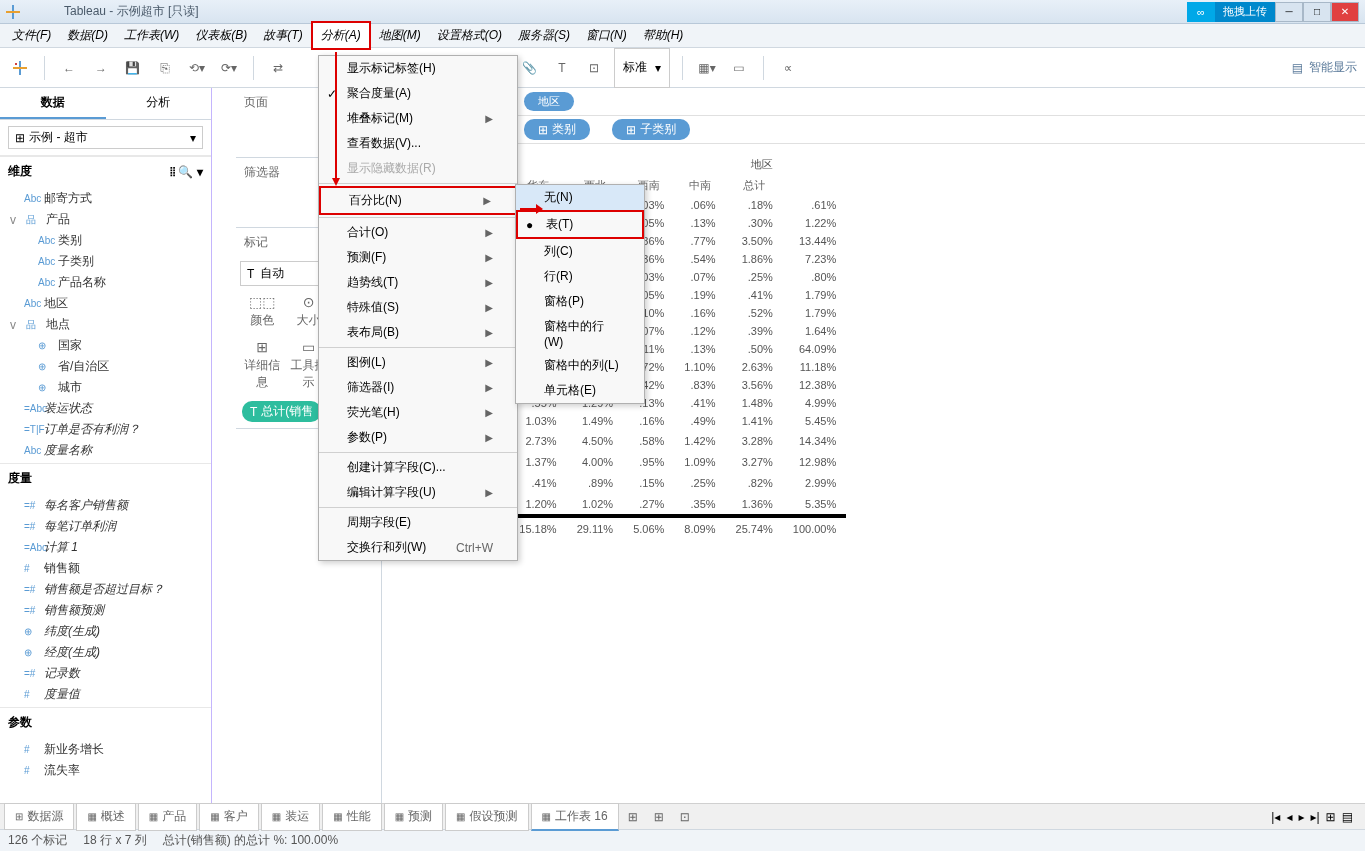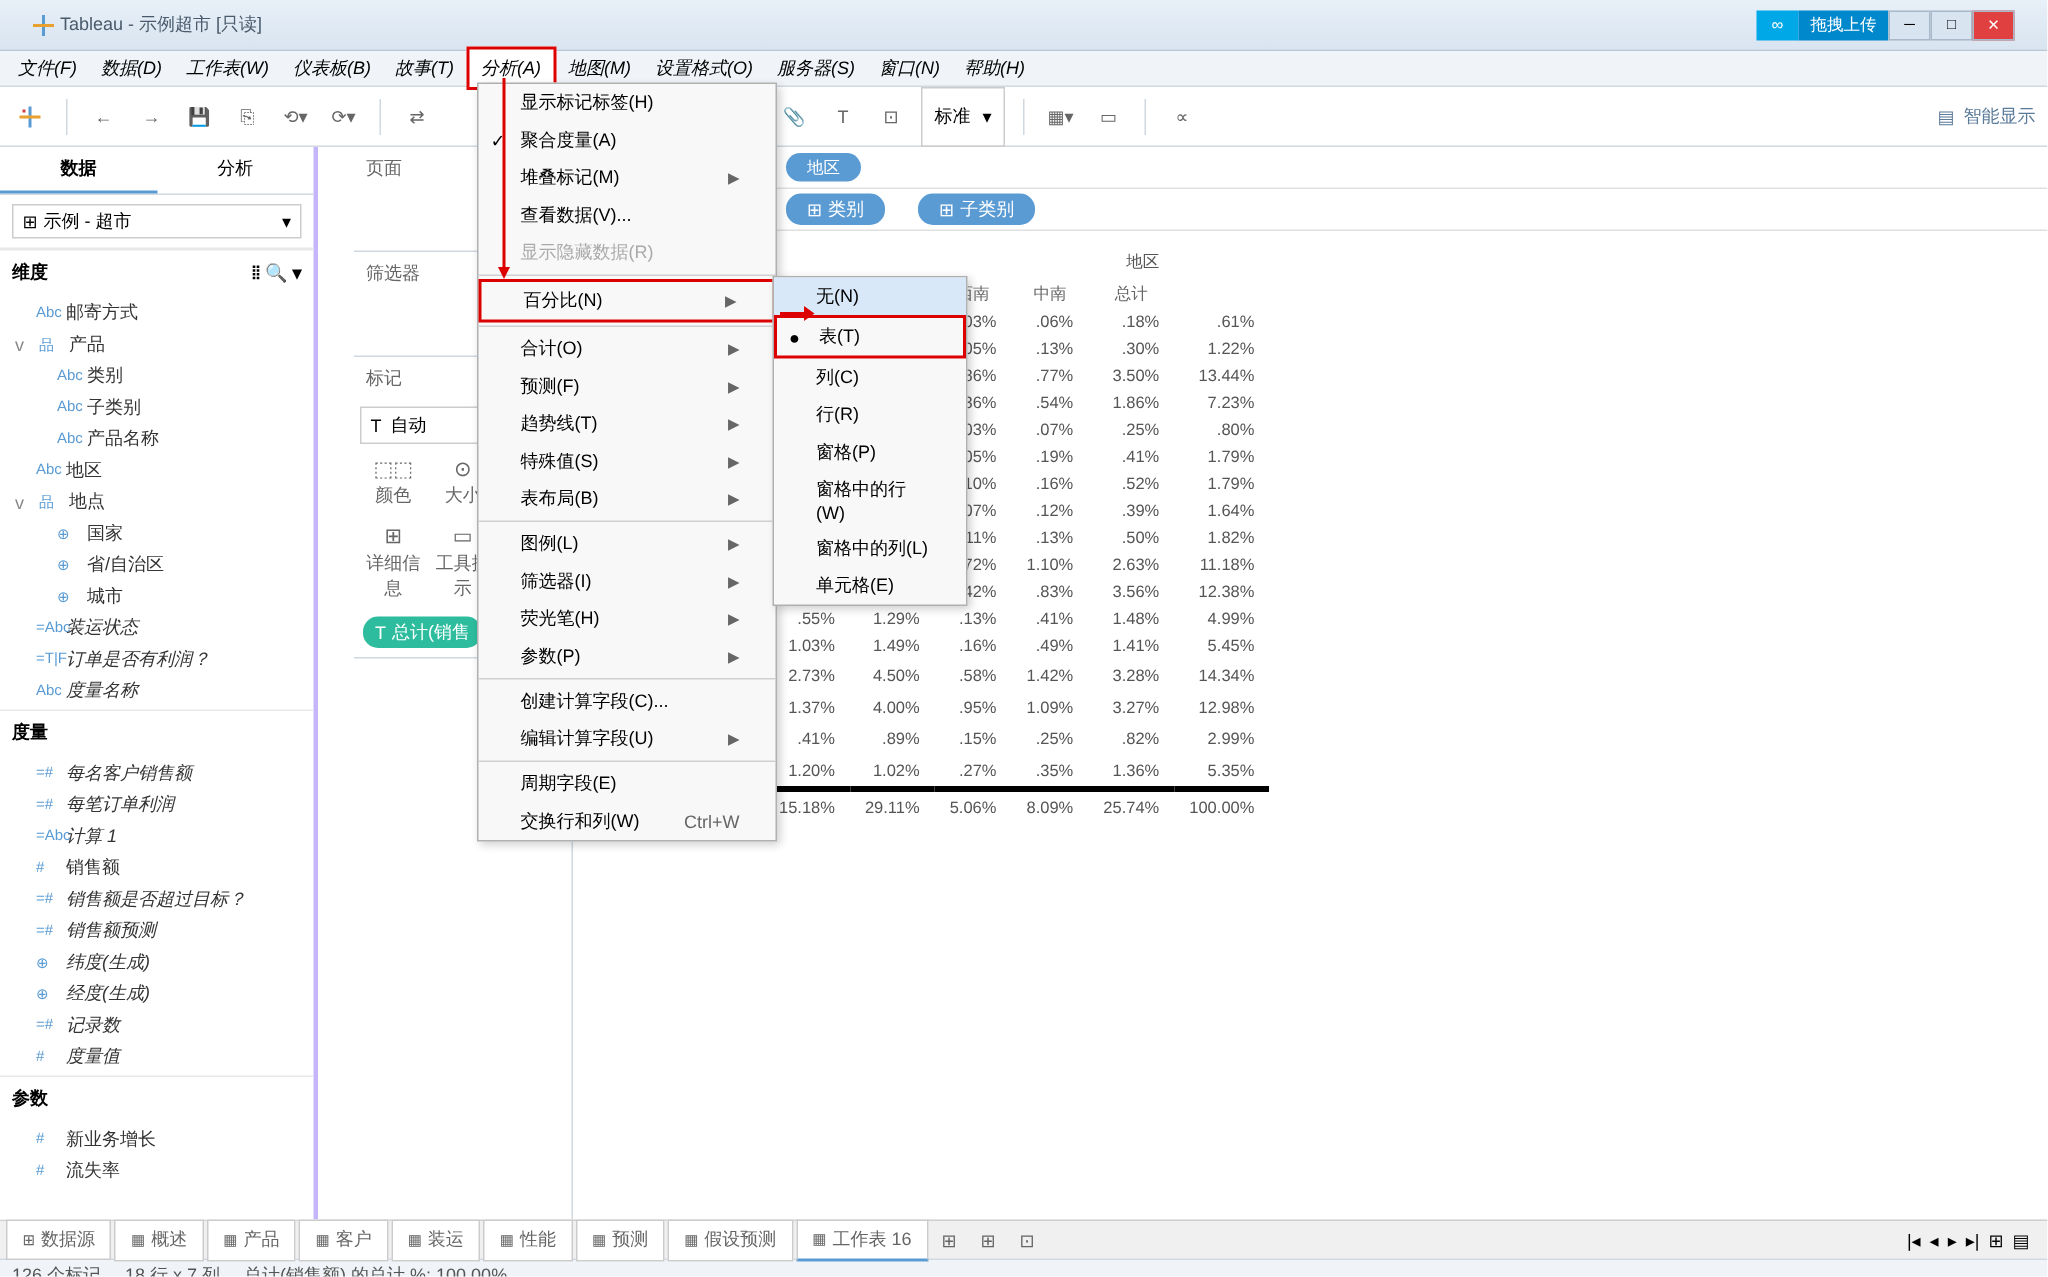--- a/index.html
+++ b/index.html
@@ -1,19 +1,19 @@
 <!DOCTYPE html>
 <html><head>
 <meta charset="utf-8">
 <style>
 * { margin: 0; padding: 0; box-sizing: border-box; font-family: "Microsoft YaHei", Arial, sans-serif; font-size: 12px; }
 body { background: #fff; width: 1365px; height: 851px; overflow: hidden; }
 
 
-.title-bar { background: linear-gradient(#e8f0f8, #d8e4f0); height: 34px; display: flex; align-items: center; padding: 0 22px; border-bottom: 1px solid #b8c8d8; }
+.title-bar { background: linear-gradient(#e8f0f8, #d8e4f0); height: 24px; display: flex; align-items: center; padding: 0 6px; border-bottom: 1px solid #b8c8d8; gap: 40px; }
 .title-icon { width: 14px; height: 14px; margin-right: 4px; }
 .title-text { color: #4a5a6a; font-size: 12px; flex: 1; }
 .win-controls { display: flex; gap: 0; }
 .cloud-btn { background: #00a8e8; color: #fff; width: 28px; height: 20px; display: flex; align-items: center; justify-content: center; font-size: 11px; }
 .drag-btn { background: #0088cc; color: #fff; padding: 0 8px; height: 20px; display: flex; align-items: center; font-size: 11px; }
 .win-btn { width: 28px; height: 20px; background: #d8e4f0; border: 1px solid #a8b8c8; display: flex; align-items: center; justify-content: center; font-size: 10px; }
 .win-btn.close { background: #e04040; color: #fff; }
 
 
 .menu-bar { background: #f0f4f8; height: 24px; display: flex; align-items: center; border-bottom: 1px solid #d0d8e0; padding: 0 4px; font-style: italic; }
@@ -24,21 +24,21 @@
 .toolbar { background: #fff; height: 40px; display: flex; align-items: center; border-bottom: 1px solid #d0d8e0; padding: 0 8px; gap: 8px; }
 .tb-btn { width: 24px; height: 24px; display: flex; align-items: center; justify-content: center; color: #666; }
 .tb-sep { width: 1px; height: 24px; background: #d0d8e0; margin: 0 4px; }
 .tb-dropdown { border: 1px solid #ccc; padding: 2px 8px; height: 40px; display: flex; align-items: center; gap: 8px; }
 .smart-show { margin-left: auto; display: flex; align-items: center; gap: 6px; color: #5a7a9a; }
 
 
 .main { display: flex; height: calc(100% - 24px - 24px - 40px - 26px - 22px); }
 
 
-.sidebar { width: 212px; border-right: 3px solid #c4b5fd; background: #fff; display: flex; flex-direction: column; }
+.sidebar { width: 212px; border-right: 1px solid #c4b5fd; background: #fff; display: flex; flex-direction: column; }
 .tabs { display: flex; border-bottom: 1px solid #d0d8e0; }
 .tab { flex: 1; padding: 6px; text-align: center; border-bottom: 2px solid transparent; }
 .tab.active { border-bottom: 2px solid #5a9bd4; font-weight: bold; }
 .datasource-row { padding: 6px 8px; display: flex; align-items: center; gap: 4px; border-bottom: 1px solid #e8e8e8; }
 .ds-select { flex: 1; border: 1px solid #ccc; padding: 2px 6px; background: #fff; display: flex; align-items: center; gap: 4px; }
 .section-header { padding: 6px 8px; font-weight: bold; display: flex; align-items: center; justify-content: space-between; border-top: 1px solid #e8e8e8; }
 .tree { padding: 2px 0; }
 .tree-item { padding: 2px 8px 2px 24px; display: flex; align-items: center; gap: 6px; color: #333; }
 .tree-item.indent1 { padding-left: 38px; }
 .tree-caret { width: 10px; display: inline-block; color: #888; margin-left: -14px; }
@@ -454,21 +454,21 @@
             </tr>
             <tr>
               <td></td>
               <td class="rowlabel"></td>
               <td>.28%</td>
               <td>.27%</td>
               <td>.53%</td>
               <td>.11%</td>
               <td>.13%</td>
               <td>.50%</td>
-              <td>1.82%</td>
+              <td>64.09%</td>
             </tr>
             <tr>
               <td></td>
               <td class="rowlabel"></td>
               <td>1.75%</td>
               <td>1.53%</td>
               <td>3.46%</td>
               <td>.72%</td>
               <td>1.10%</td>
               <td>2.63%</td>

